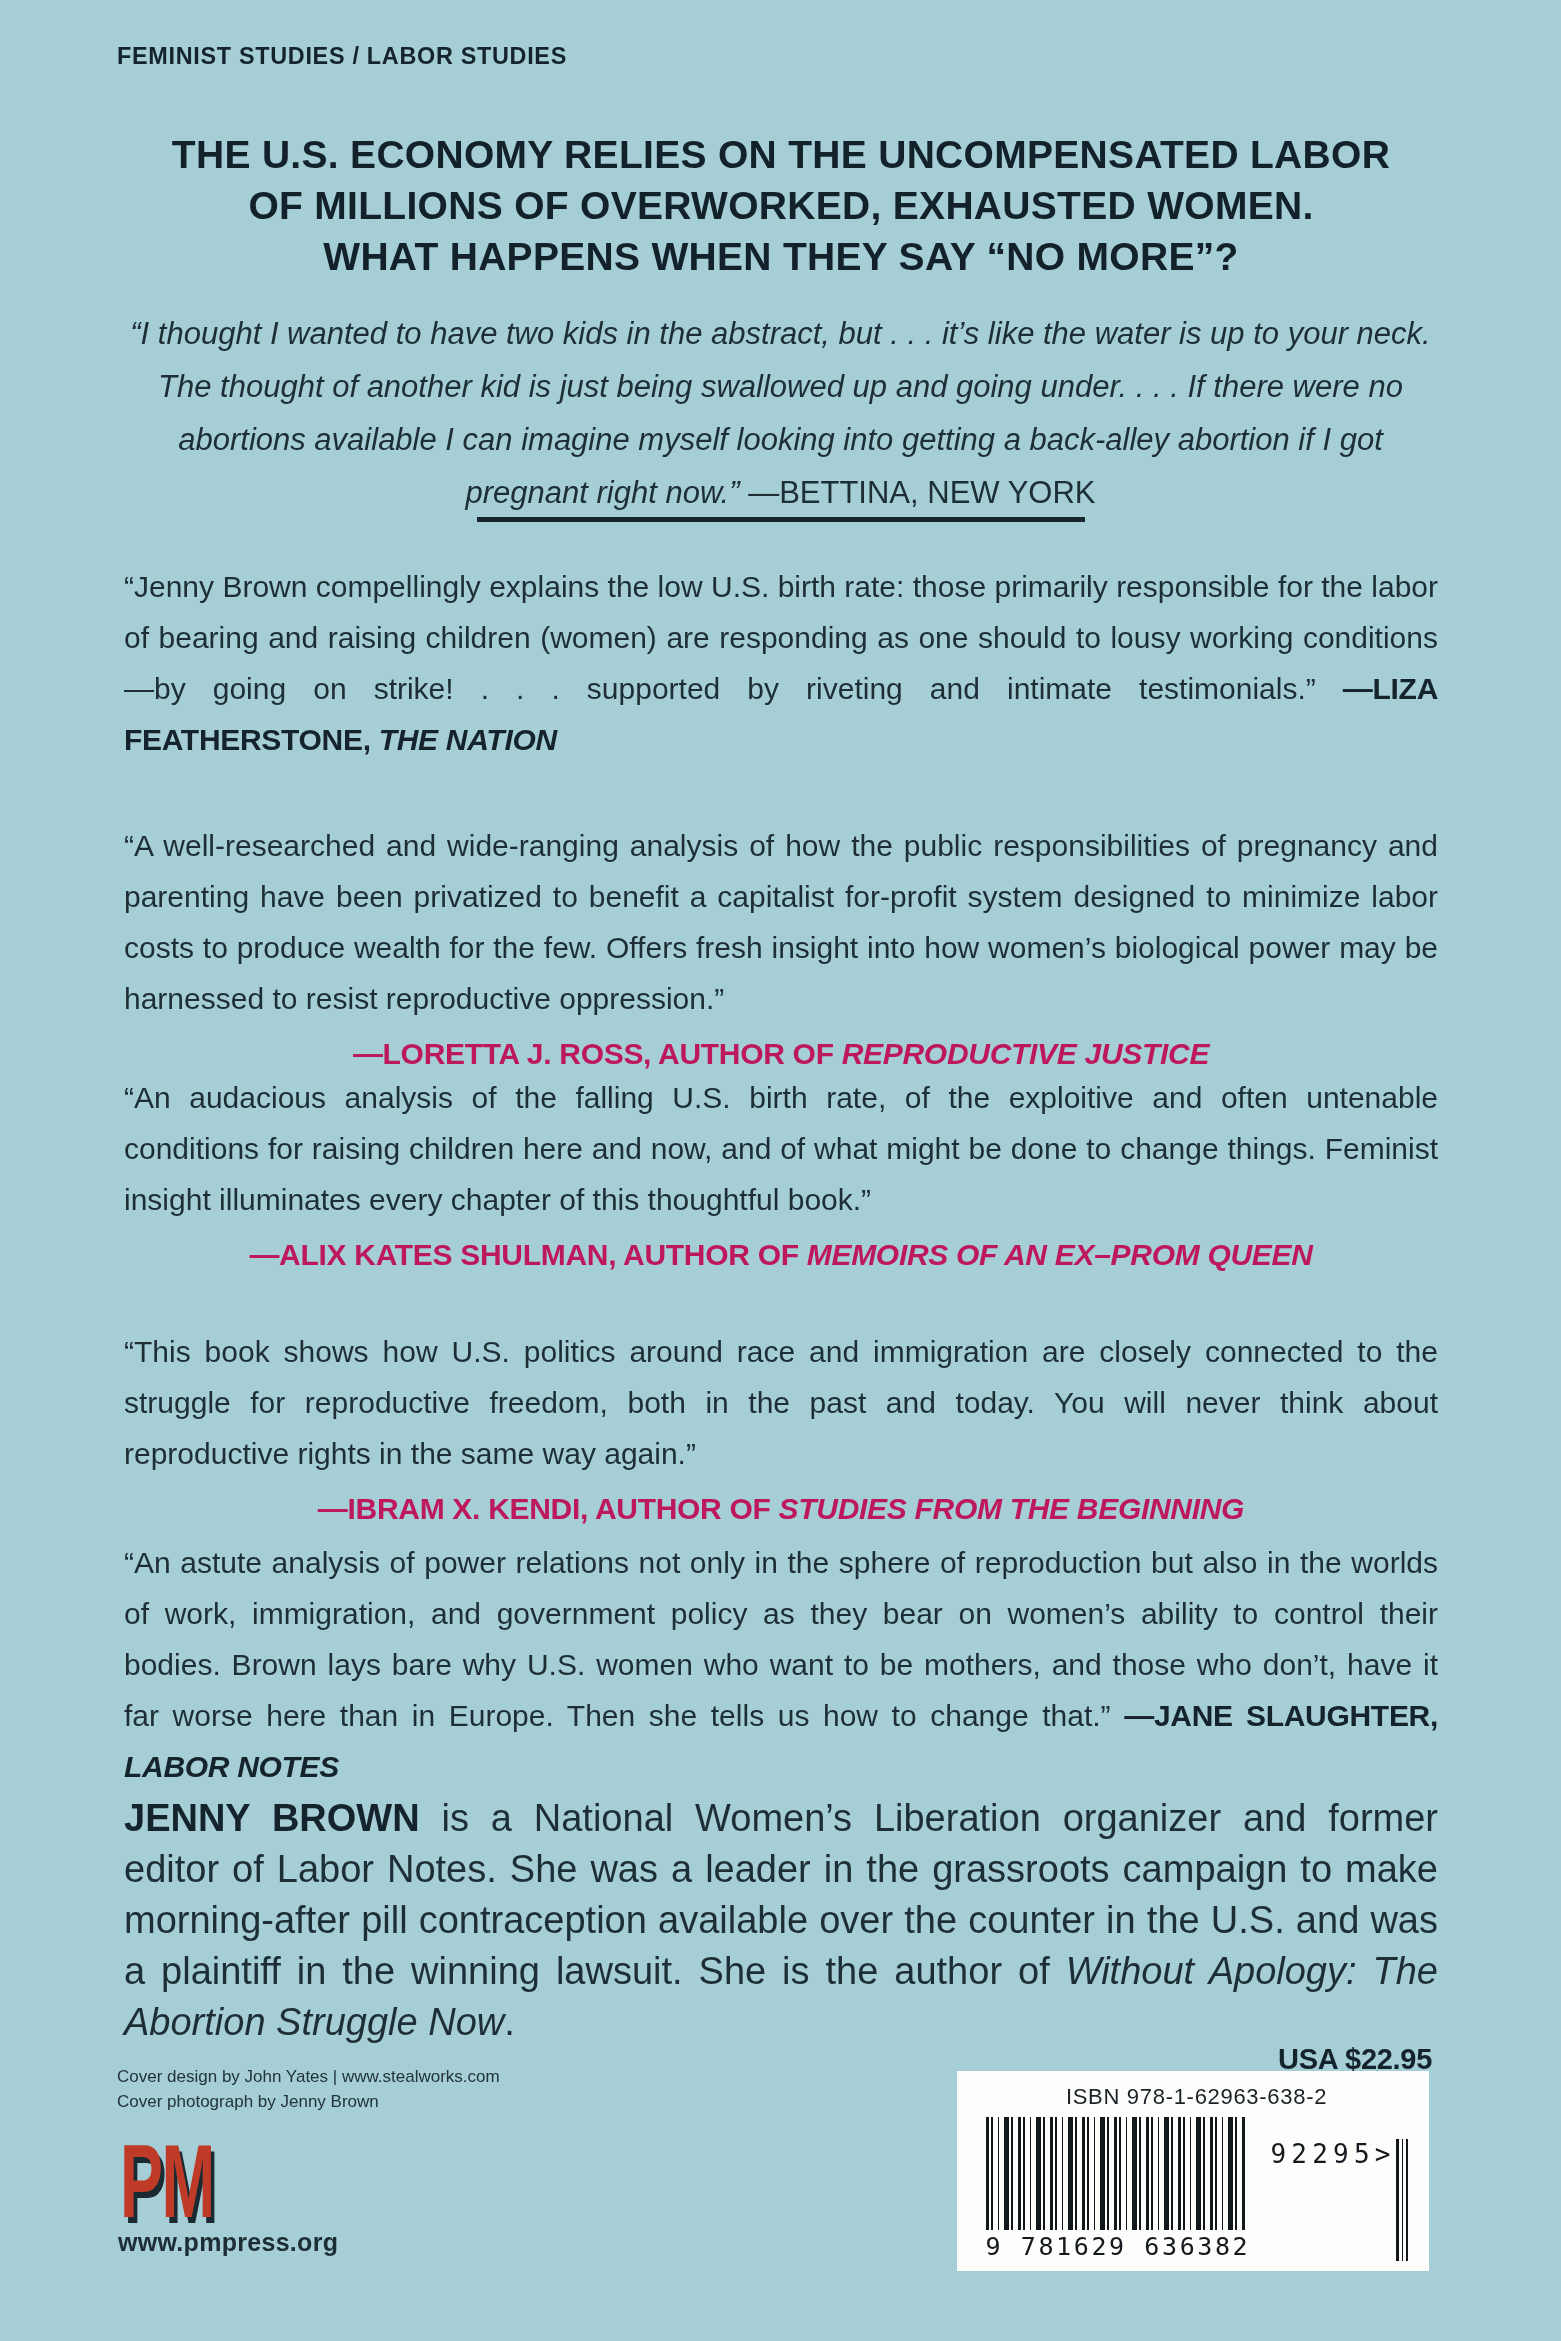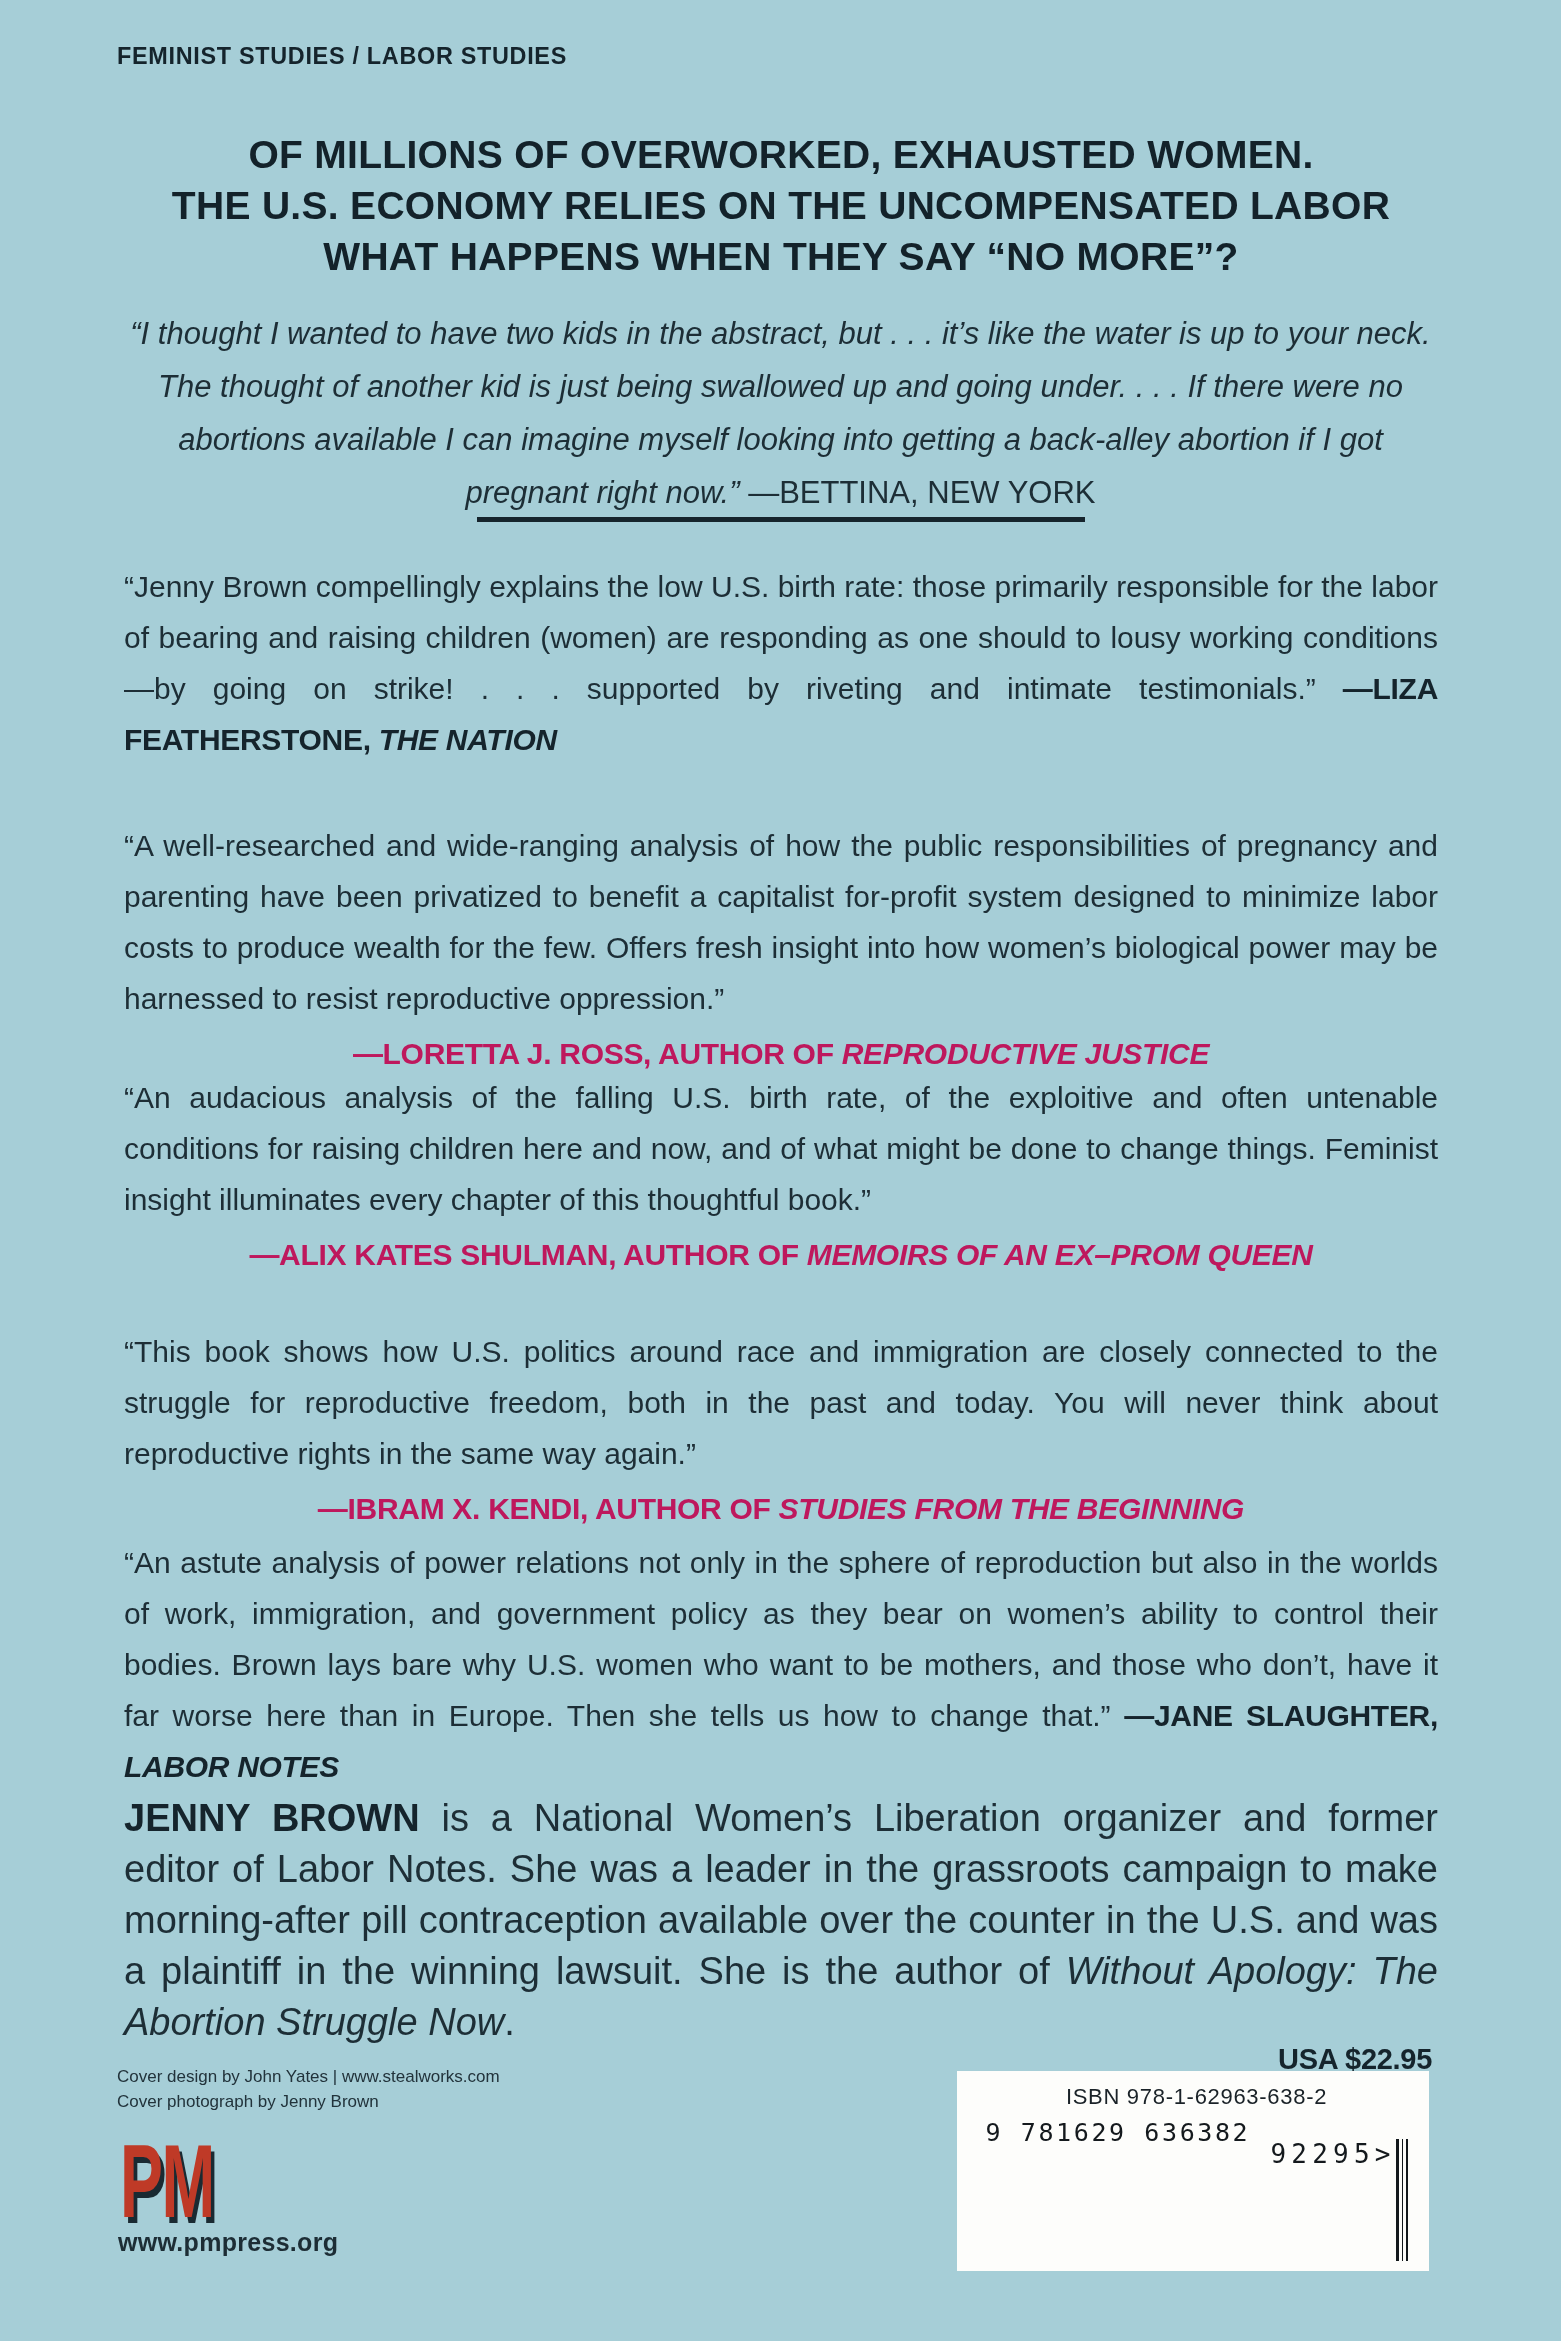--- a/index.html
+++ b/index.html
@@ -83,21 +83,21 @@
   .barcode-box{
     left:957px;top:2071px;width:472px;height:200px;
     background:#fdfdfb;
     display:flex;flex-direction:column;
     padding:13px 22px 10.4px 29px;box-sizing:border-box;align-items:center;
   }
   .isbn-label{
     font-size:22px;color:#1a2228;letter-spacing:0.7px;margin-bottom:6.5px;
   }
   .barcode-row{display:flex;flex-direction:row;flex:1;gap:25px;}
-  .bc-main{width:260px;display:flex;flex-direction:row;}
+  .bc-main{width:260px;display:flex;flex-direction:column;}
   .bars-main{
     flex:1;
     background:repeating-linear-gradient(90deg,
       #12181c 0 3.3px,#fdfdfb 3.3px 5.2px,#12181c 5.2px 7.2px,#fdfdfb 7.2px 11.7px,
       #12181c 11.7px 13px,#fdfdfb 13px 17.6px,#12181c 17.6px 23px,#fdfdfb 23px 25px,
       #12181c 25px 27px,#fdfdfb 27px 32px);
   }
   .bc-digits{
     font-family:"DejaVu Sans Mono",monospace;
     font-size:25px;color:#14191d;letter-spacing:2.6px;margin-top:1.3px;white-space:nowrap;
@@ -113,22 +113,22 @@
       #12181c 0 2.6px,#fdfdfb 2.6px 5.9px,#12181c 5.9px 7.2px,#fdfdfb 7.2px 10.4px,
       #12181c 10.4px 14.3px,#fdfdfb 14.3px 17px,#12181c 17px 19px,#fdfdfb 19px 23.4px);
   }
 </style>
 </head>
 <body>
 
 <div class="abs category">FEMINIST STUDIES / LABOR STUDIES</div>
 
 <div class="abs headline">
+  <div>THE U.S. ECONOMY RELIES ON THE UNCOMPENSATED LABOR</div>
   <div>OF MILLIONS OF OVERWORKED, EXHAUSTED WOMEN.</div>
-  <div>THE U.S. ECONOMY RELIES ON THE UNCOMPENSATED LABOR</div>
   <div>WHAT HAPPENS WHEN THEY SAY “NO MORE”?</div>
 </div>
 
 <div class="abs pullquote">
   <span class="qtext">“I thought I wanted to have two kids in the abstract, but . . . it’s like the water is up to your neck. The thought of another kid is just being swallowed up and going under. . . . If there were no abortions available I can imagine myself looking into getting a back-alley abortion if I got pregnant right now.” </span><span class="attr">—BETTINA, NEW YORK</span>
 </div>
 
 <div class="abs divider"></div>
 
 <div class="abs blurb b1">

